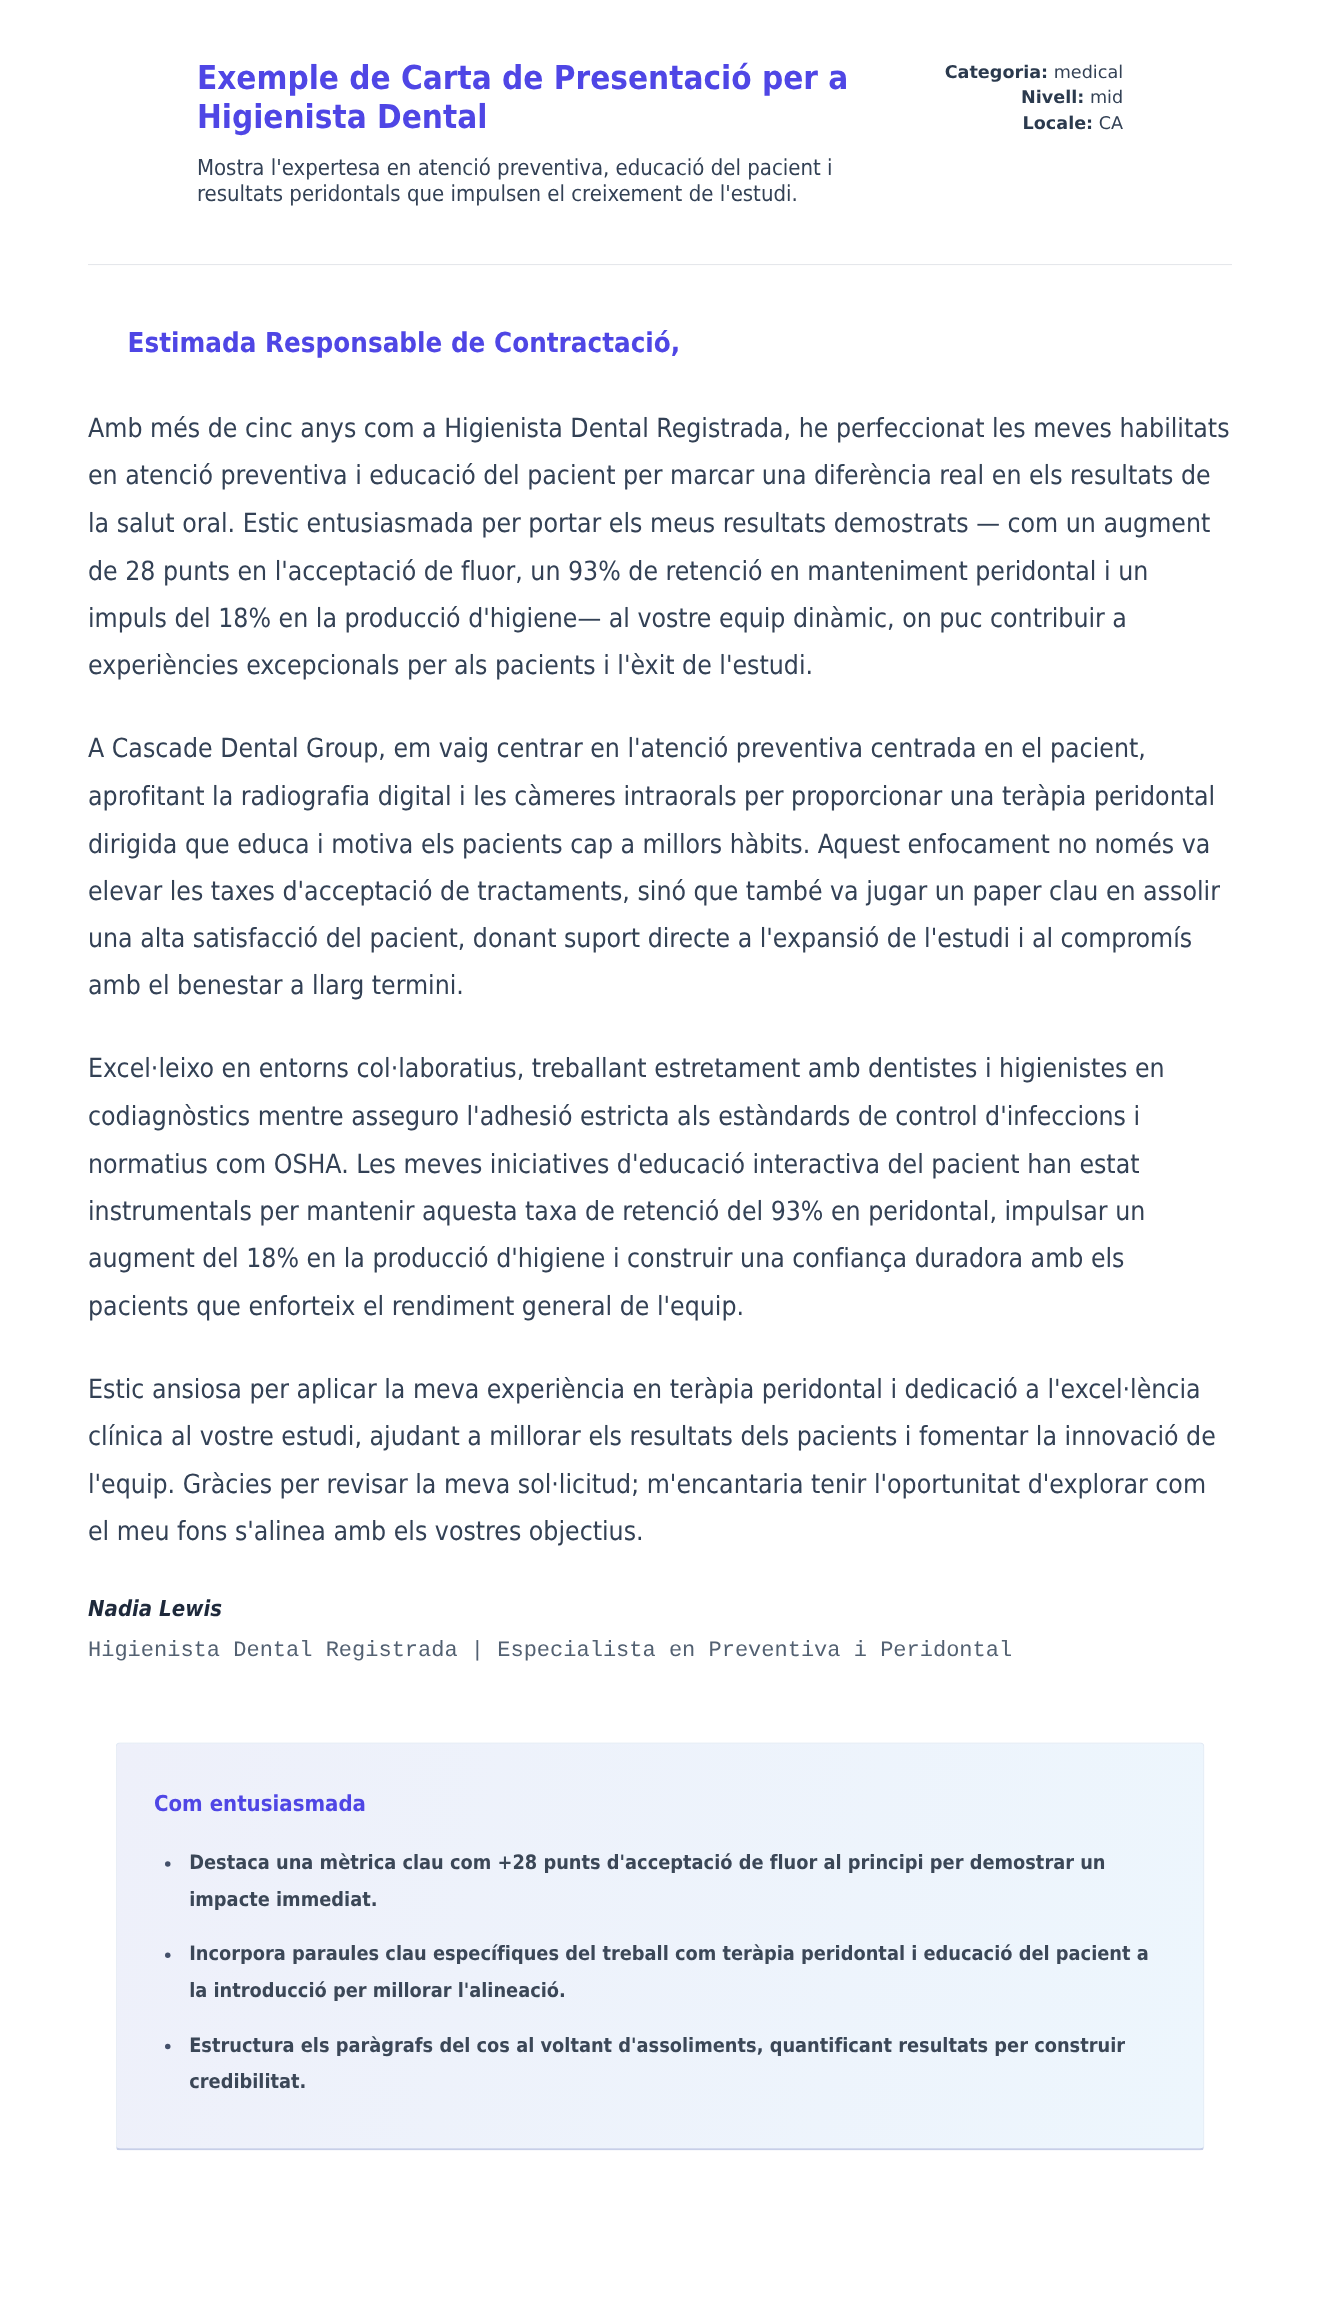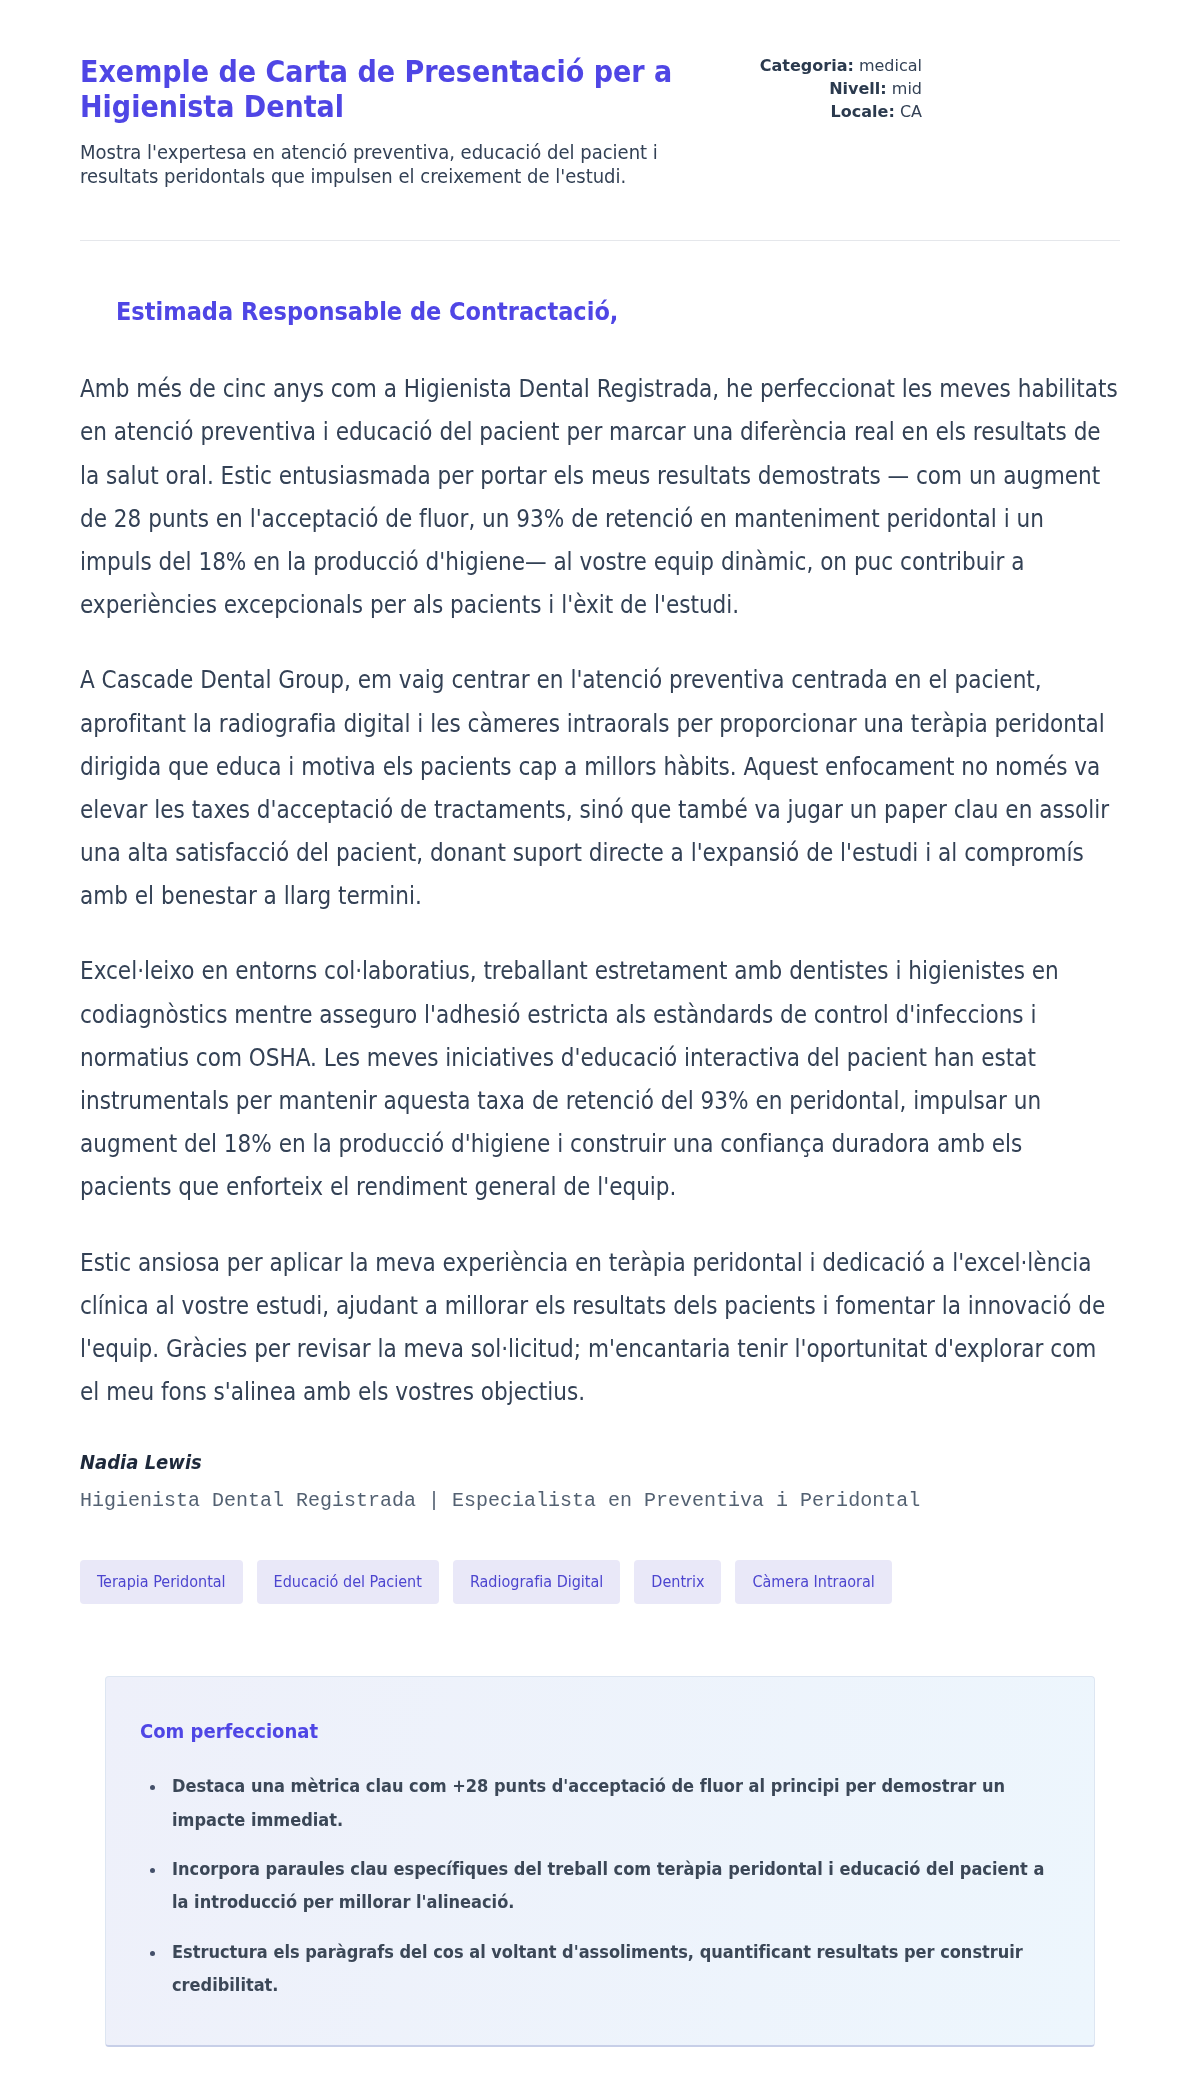--- a/index.html
+++ b/index.html
@@ -24,21 +24,21 @@
   }
   .cond{font-stretch:condensed;}
   .container{
     width:1040px;
     margin:0 auto;
     padding-top:54px;
   }
   
   .header{
     display:flex;
-    justify-content:flex-start;
+    justify-content:center;
     align-items:flex-start;
   }
   .header-left{max-width:620px;}
   h1.page-title{
     font-size:30px;
     line-height:1.17;
     font-weight:700;
     color:var(--accent);
     max-width:600px;
     margin-bottom:16px;
@@ -176,30 +176,23 @@
       <p>A Cascade Dental Group, em vaig centrar en l'atenció preventiva centrada en el pacient, aprofitant la radiografia digital i les càmeres intraorals per proporcionar una teràpia peridontal dirigida que educa i motiva els pacients cap a millors hàbits. Aquest enfocament no només va elevar les taxes d'acceptació de tractaments, sinó que també va jugar un paper clau en assolir una alta satisfacció del pacient, donant suport directe a l'expansió de l'estudi i al compromís amb el benestar a llarg termini.</p>
       <p>Excel·leixo en entorns col·laboratius, treballant estretament amb dentistes i higienistes en codiagnòstics mentre asseguro l'adhesió estricta als estàndards de control d'infeccions i normatius com OSHA. Les meves iniciatives d'educació interactiva del pacient han estat instrumentals per mantenir aquesta taxa de retenció del 93% en peridontal, impulsar un augment del 18% en la producció d'higiene i construir una confiança duradora amb els pacients que enforteix el rendiment general de l'equip.</p>
       <p>Estic ansiosa per aplicar la meva experiència en teràpia peridontal i dedicació a l'excel·lència clínica al vostre estudi, ajudant a millorar els resultats dels pacients i fomentar la innovació de l'equip. Gràcies per revisar la meva sol·licitud; m'encantaria tenir l'oportunitat d'explorar com el meu fons s'alinea amb els vostres objectius.</p>
     </div>
 
   <div class="signature">
     <div class="signature-name cond">Nadia Lewis</div>
     <div class="signature-role cond">Higienista Dental Registrada | Especialista en Preventiva i Peridontal</div>
   </div>
 
-  <div class="tags cond">
-      <span class="tag">Terapia Peridontal</span>
-      <span class="tag">Educació del Pacient</span>
-      <span class="tag">Radiografia Digital</span>
-      <span class="tag">Dentrix</span>
-      <span class="tag">Càmera Intraoral</span>
-    </div>
 
   <div class="customize-box">
-    <div class="customize-heading cond">Com perfeccionat</div>
+    <div class="customize-heading cond">Com entusiasmada</div>
     <ul class="customize-list cond">
         <li>Destaca una mètrica clau com +28 punts d'acceptació de fluor al principi per demostrar un impacte immediat.</li>
         <li>Incorpora paraules clau específiques del treball com teràpia peridontal i educació del pacient a la introducció per millorar l'alineació.</li>
         <li>Estructura els paràgrafs del cos al voltant d'assoliments, quantificant resultats per construir credibilitat.</li>
       </ul>
   </div>
 
 </div>
 
 </body></html>

